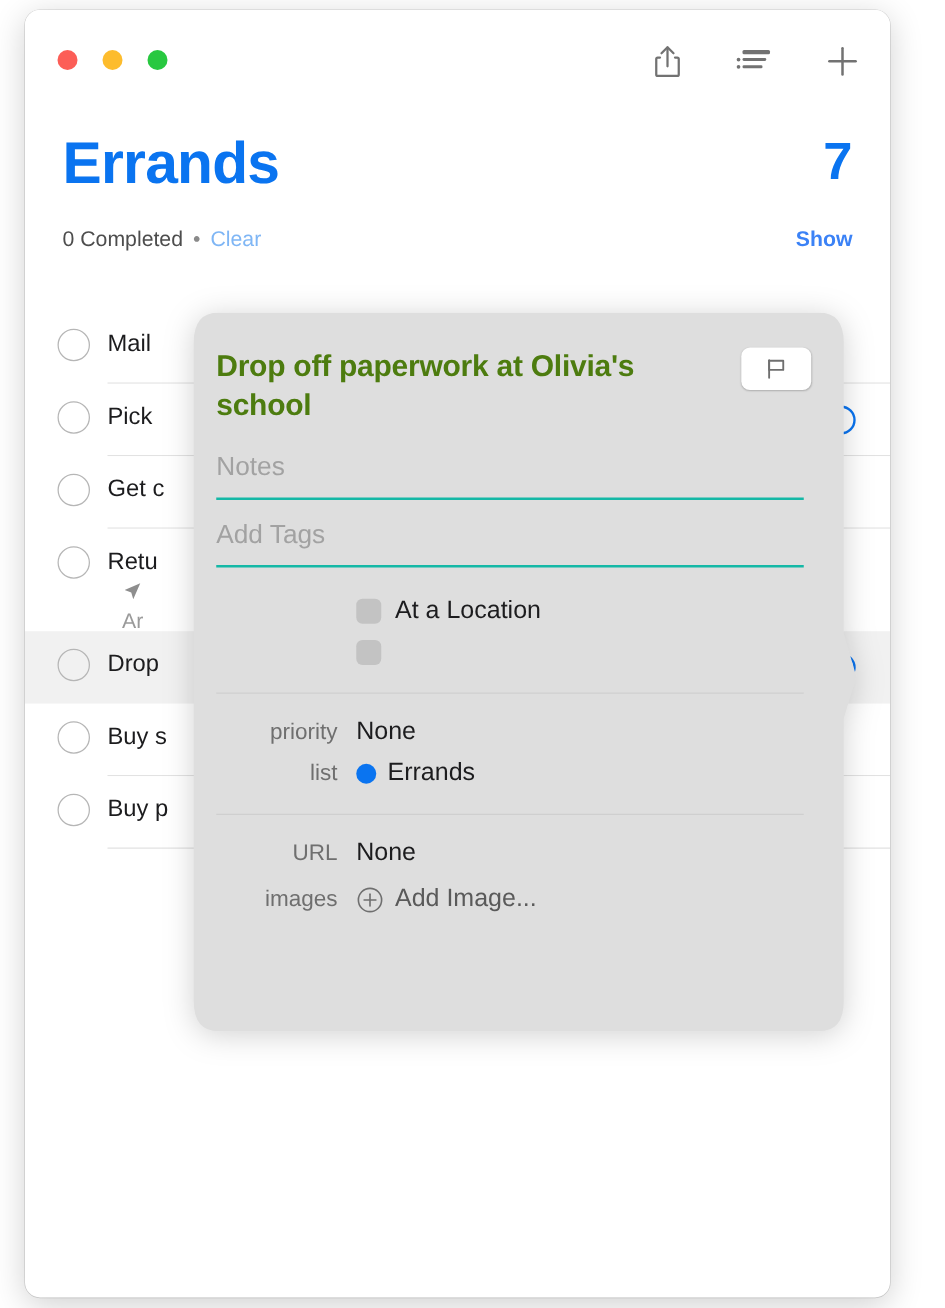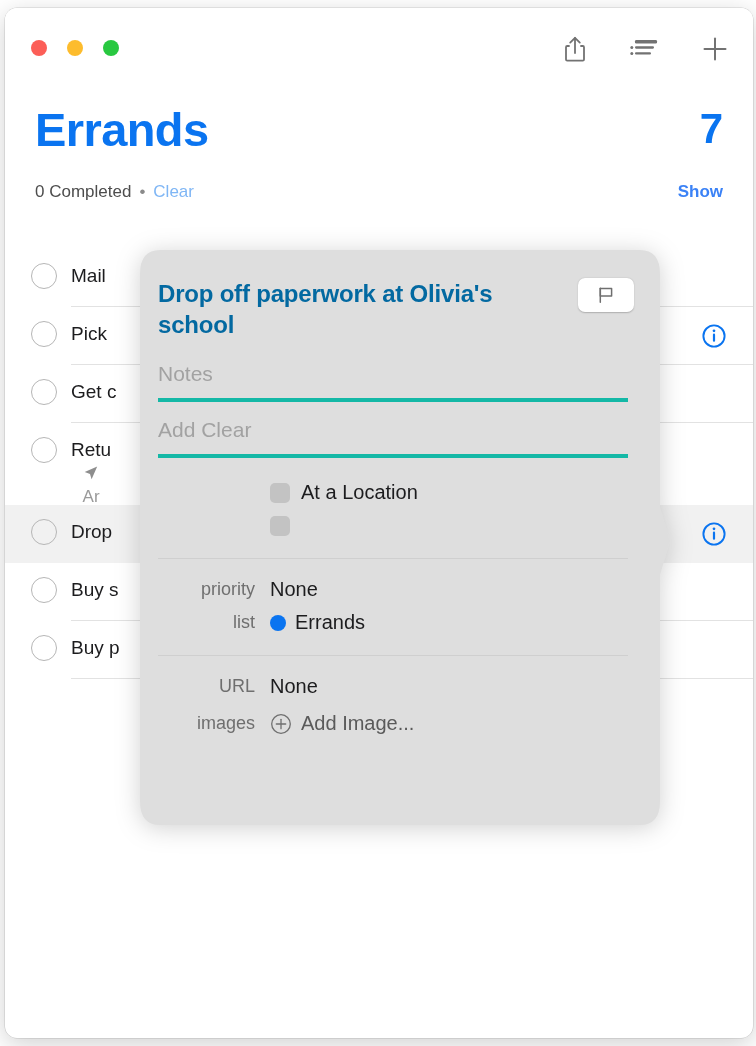--- a/index.html
+++ b/index.html
@@ -7,22 +7,22 @@
     width: 756px; height: 1046px;
     background: #ffffff;
     font-family: "Liberation Sans", sans-serif;
     -webkit-font-smoothing: antialiased;
     overflow: hidden;
   }
 
   
   #window {
     position: absolute;
-    left: 5px; top: 8px;
-    width: 748px; height: 1030px;
+    left: 20px; top: 8px;
+    width: 692px; height: 1030px;
     background: #ffffff;
     border-radius: 12px;
     box-shadow: 0 0 0 0.5px rgba(0,0,0,0.16), 0 6px 26px rgba(0,0,0,0.19);
     overflow: hidden;
   }
 
   #titlebar {
     position: relative;
     height: 78px;
     background: #ffffff;
@@ -102,36 +102,36 @@
     position: absolute; inset: 0;
     background: #dedede;
     -webkit-clip-path: url(#popclip);
     clip-path: url(#popclip);
   }
   #pop-content { position: absolute; inset: 0; padding: 28px 36px 0 28px; }
 
   #pop-head { display: flex; align-items: flex-start; gap: 12px; }
   #pop-title {
     flex: 1;
-    font-size: 24px; font-weight: bold; color: #0369a1;
+    font-size: 24px; font-weight: bold; color: #4d7c0f;
     line-height: 1.3; letter-spacing: -0.2px;
     padding-right: 6px;
   }
   #flag-btn {
     flex: 0 0 auto;
     width: 56px; height: 34px; border-radius: 7px;
     background: #ffffff;
     box-shadow: 0 0.5px 1.5px rgba(0,0,0,0.22);
     display: flex; align-items: center; justify-content: center;
   }
 
   .field-line {
     font-size: 21px; color: #a2a2a2;
     padding: 16px 0 12px 0;
-    border-bottom: 4px solid #14b8a6;
+    border-bottom: 2px solid #14b8a6;
     margin-right: 6px;
   }
   .field-line.first { padding-top: 22px; }
 
   #remind-block { padding-top: 18px; border-bottom: 1px solid #cfcfcf; margin-right: 6px; padding-bottom: 16px;}
   .kv { display: flex; align-items: center; min-height: 33px; }
   .kv .k {
     width: 112px; flex: 0 0 112px; text-align: right;
     font-size: 18px; color: #6f6f6f; padding-right: 15px;
   }
@@ -314,21 +314,21 @@
             <svg width="20" height="20" viewBox="0 0 20 20">
               <path d="M4.3 3.2 L4.3 17.2" stroke="#6f6f6f" stroke-width="1.5" stroke-linecap="round" fill="none"></path>
               <path d="M4.3 3.6 L15.6 3.6 L15.6 10.9 L4.3 10.9 Z" stroke="#6f6f6f" stroke-width="1.5" stroke-linejoin="round" fill="none"></path>
             </svg>
           </span>
         </div>
       </div>
 
       <div class="field-line first">Notes</div>
 
-      <div class="field-line">Add Clear</div>
+      <div class="field-line">Add Tags</div>
 
       <div id="remind-block">
         <div class="kv">
           <div class="k"></div>
           <div class="v">
             <span class="cbox"></span>
             <span>At a Location</span>
           </div>
         </div>
         <div class="kv">

